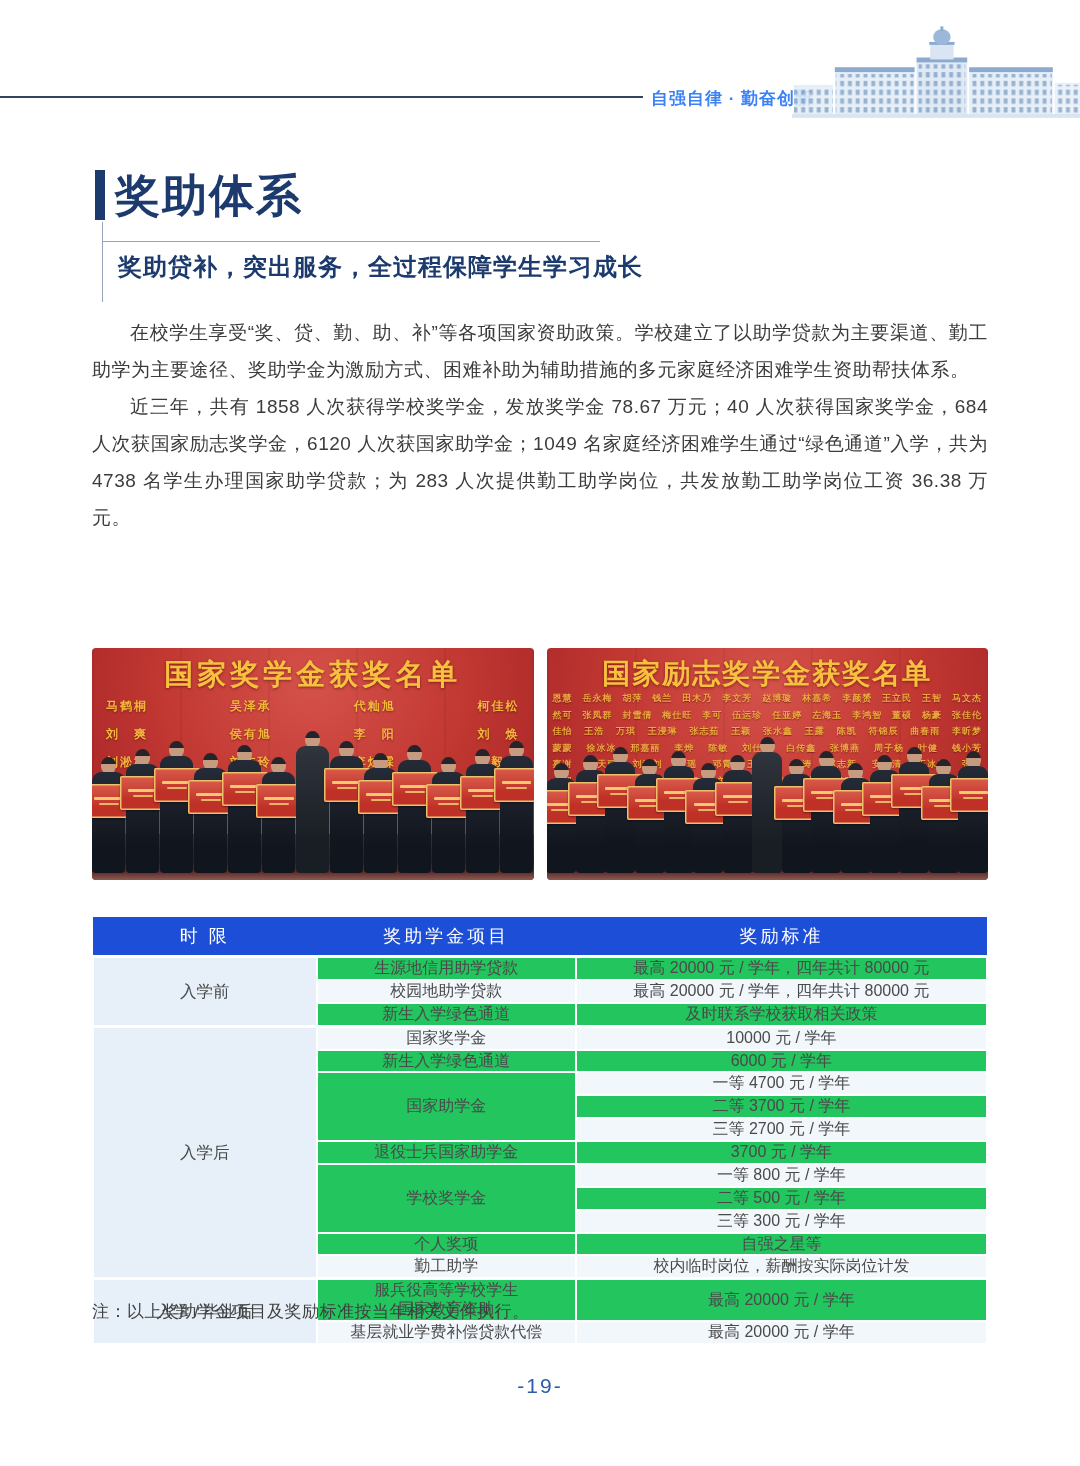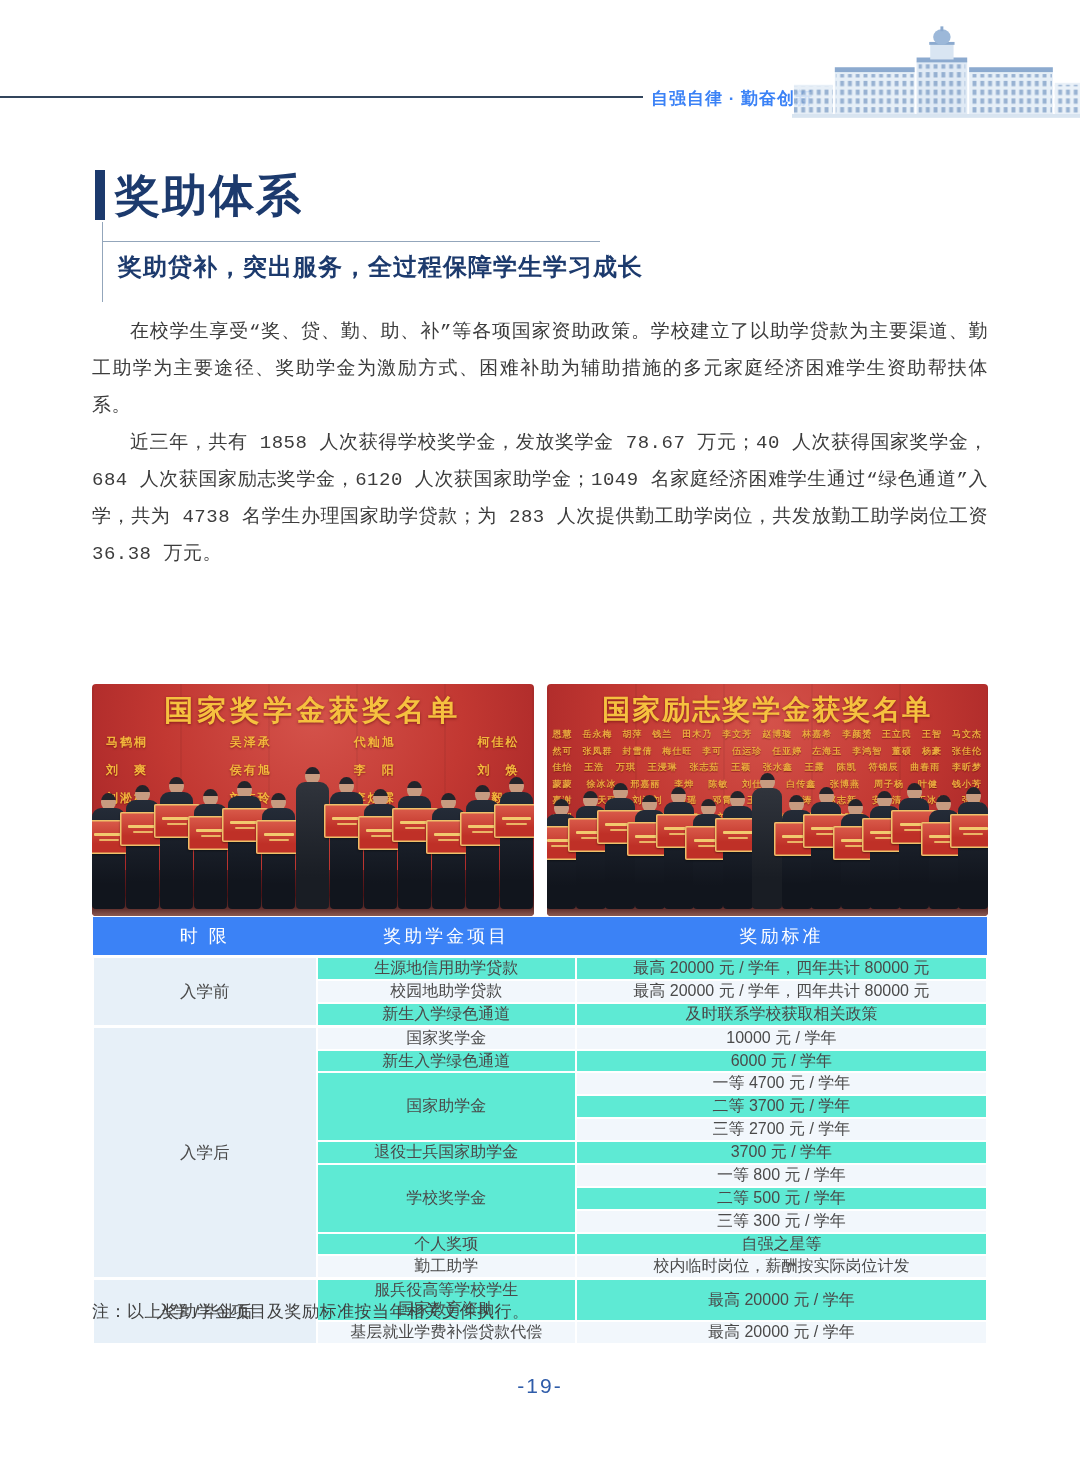--- a/index.html
+++ b/index.html
@@ -23,30 +23,29 @@
   .title-hline { position:absolute; left:102px; top:241px; width:498px; height:1px; background:#93a6bb; }
   .title-vline { position:absolute; left:102px; top:222px; width:1px; height:80px; background:#93a6bb; }
   .sec-subtitle {
     position:absolute; left:118px; top:251px; font-size:24px; font-weight:bold;
     color:#1c3a6d; letter-spacing:1px; font-family:"Liberation Serif","DejaVu Serif",serif;
   }
   
   .paras { position:absolute; left:92px; top:314px; width:896px; }
   .paras p {
     font-size:19px; line-height:37px; text-indent:2em; text-align:justify;
-    color:#3c3c3c; letter-spacing:0.5px;font-family:Liberation Mono, monospace;
+    color:#3c3c3c; letter-spacing:0.5px;
   }
   
   .photos { position:absolute; left:92px; top:648px; width:896px; display:flex; gap:13px; }
   .photo {
     position:relative; flex:1; height:232px; overflow:hidden; border-radius:4px;
     background:
       repeating-linear-gradient(90deg, rgba(0,0,0,.05) 0 2px, rgba(255,255,255,0) 2px 88px),
       radial-gradient(ellipse at 50% 16%, #d4524a 0%, #c23832 48%, #9e2024 100%);
-    margin-top: 36px;
   }
   .ph-title {
     position:relative; z-index:2; text-align:center; margin-top:7px;
     font-size:29px; font-weight:bold; color:#f6c13f; letter-spacing:4px;
     text-shadow:0 1px 3px rgba(80,0,0,.55); white-space:nowrap;
   }
   .ph-names-big { position:absolute; z-index:2; left:14px; right:14px; top:50px; }
   .ph-names-big .nrow { display:flex; justify-content:space-between; margin-bottom:11px; }
   .ph-names-big .nrow span {
     font-size:12px; font-weight:bold; color:#f3b73c; letter-spacing:2px;
@@ -79,25 +78,25 @@
     background:linear-gradient(180deg,#da5c4b 0%,#bf3027 70%);
     box-shadow:inset 0 0 0 1.5px #eec06a, 0 1px 2px rgba(0,0,0,.4);
     display:flex; flex-direction:column; align-items:center; justify-content:center; gap:3px;
   }
   .p-board i { display:block; width:64%; height:3px; background:#f2c96e; border-radius:1px; }
   .p-board i + i { width:44%; height:2px; opacity:.85; }
   
   .aid-table-wrap { position:absolute; left:92px; top:917px; width:896px; }
   table { width:100%; border-collapse:collapse; table-layout:fixed; }
   thead th {
-    background:#3b82f6; color:#ffffff; font-size:18px; font-weight:normal;
+    background:#1d4ed8; color:#ffffff; font-size:18px; font-weight:normal;
     letter-spacing:3px; padding:7px 0; border:0;
   }
   tbody td {
-    background:#5eead4; border:2px solid #ffffff; text-align:center;
+    background:#22c55e; border:2px solid #ffffff; text-align:center;
     font-size:16px; line-height:1.18; color:#4a4a4a; padding:1px 6px;
     white-space:pre-line;
   }
   tbody tr.group-start td { border-top:3px solid #ffffff; }
   tbody td.period { background:#e7f0f8; font-size:16.5px; }
   tbody tr:nth-child(even) td:not(.period):not(.item-span) { background:#f2f7fc; }
   
   .note { position:absolute; left:92px; top:1300px; font-size:17px; color:#3f3f3f; letter-spacing:0.5px; }
   .pageno { position:absolute; left:0; width:100%; top:1374px; text-align:center;
     font-size:21px; color:#2f5ca9; letter-spacing:2px; }

